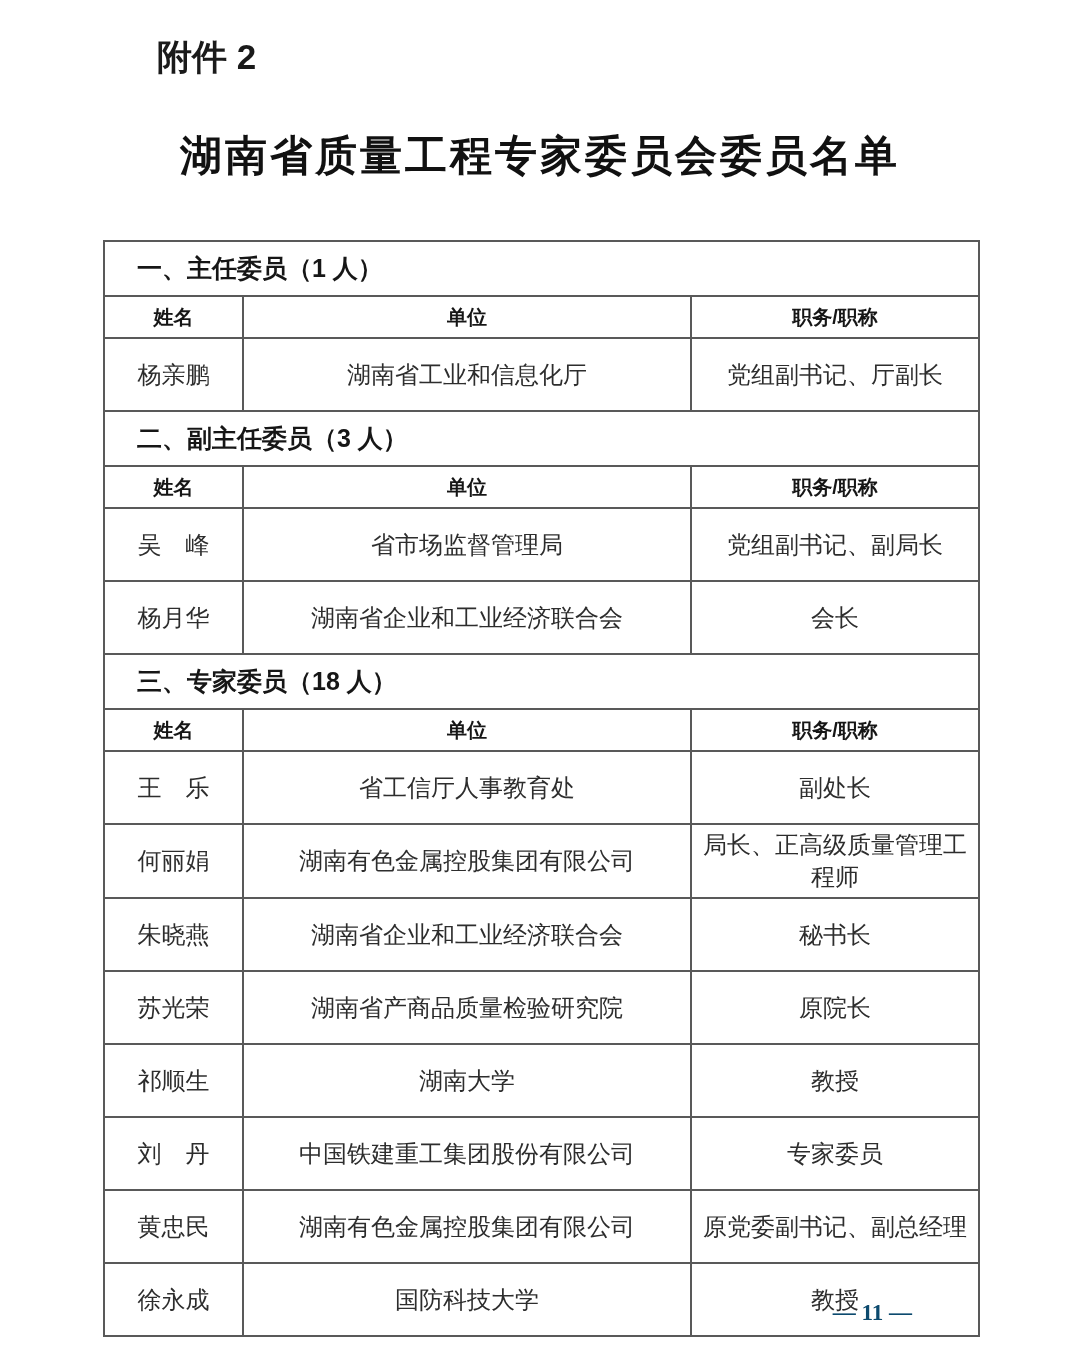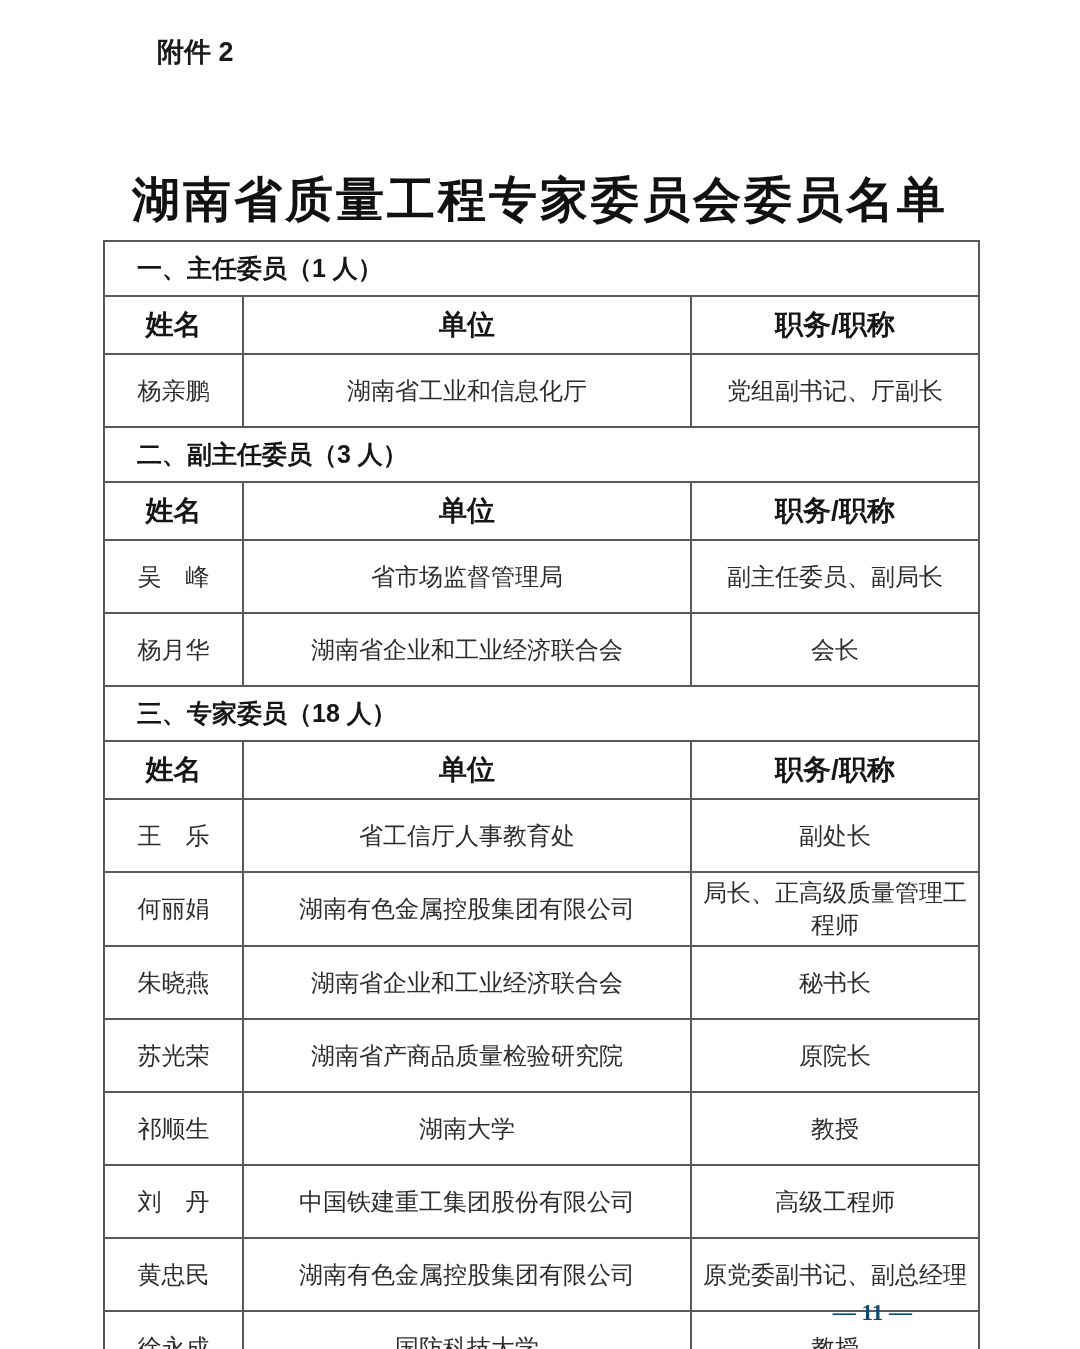--- a/index.html
+++ b/index.html
@@ -12,35 +12,34 @@
     font-family: "Liberation Serif", serif;
     color: #1f1f1f;
     overflow: hidden;
   }
   .attachment {
     position: absolute;
     left: 157px;
     top: 34px;
     font-family: "Liberation Sans", sans-serif;
     font-weight: bold;
-    font-size: 27px;
+    font-size: 35px;
     color: #1a1a1a;
   }
   .doc-title {
     position: absolute;
     left: 0;
     top: 128px;
     width: 100%;
     text-align: center;
     font-family: "Liberation Serif", serif;
     font-weight: bold;
-    font-size: 48px;
+    font-size: 42px;
     letter-spacing: 3px;
     color: #111111;
-    margin-top: 40px;
   }
   table.committee {
     position: absolute;
     left: 103px;
     top: 240px;
     width: 875px;
     border-collapse: collapse;
     table-layout: fixed;
   }
   table.committee td, table.committee th {
@@ -50,25 +49,25 @@
   tr.section-row td {
     height: 55px;
     text-align: left;
     padding-left: 32px;
     font-family: "Liberation Sans", sans-serif;
     font-weight: bold;
     font-size: 25px;
     color: #161616;
   }
   tr.header-row th {
-    height: 58px;
+    height: 42px;
     text-align: center;
     font-family: "Liberation Sans", sans-serif;
     font-weight: bold;
-    font-size: 28px;
+    font-size: 20px;
     color: #161616;
   }
   tr.data-row td {
     height: 73px;
     text-align: center;
     font-family: "Liberation Serif", serif;
     font-size: 24px;
     line-height: 32px;
     color: #2d2d2d;
     padding: 4px 6px;
@@ -118,21 +117,21 @@
         <td colspan="3">二、副主任委员（3 人）</td>
       </tr>
       <tr class="header-row">
         <th>姓名</th>
         <th>单位</th>
         <th>职务/职称</th>
       </tr>
       <tr class="data-row">
         <td>吴　峰</td>
         <td>省市场监督管理局</td>
-        <td>副主任委员、副局长</td>
+        <td>党组副书记、副局长</td>
       </tr>
       <tr class="data-row">
         <td>杨月华</td>
         <td>湖南省企业和工业经济联合会</td>
         <td>会长</td>
       </tr>
 
       <tr class="section-row">
         <td colspan="3">三、专家委员（18 人）</td>
       </tr>
@@ -162,21 +161,21 @@
         <td>原院长</td>
       </tr>
       <tr class="data-row">
         <td>祁顺生</td>
         <td>湖南大学</td>
         <td>教授</td>
       </tr>
       <tr class="data-row">
         <td>刘　丹</td>
         <td>中国铁建重工集团股份有限公司</td>
-        <td>高级工程师</td>
+        <td>专家委员</td>
       </tr>
       <tr class="data-row">
         <td>黄忠民</td>
         <td>湖南有色金属控股集团有限公司</td>
         <td>原党委副书记、副总经理</td>
       </tr>
       <tr class="data-row">
         <td>徐永成</td>
         <td>国防科技大学</td>
         <td>教授</td>

